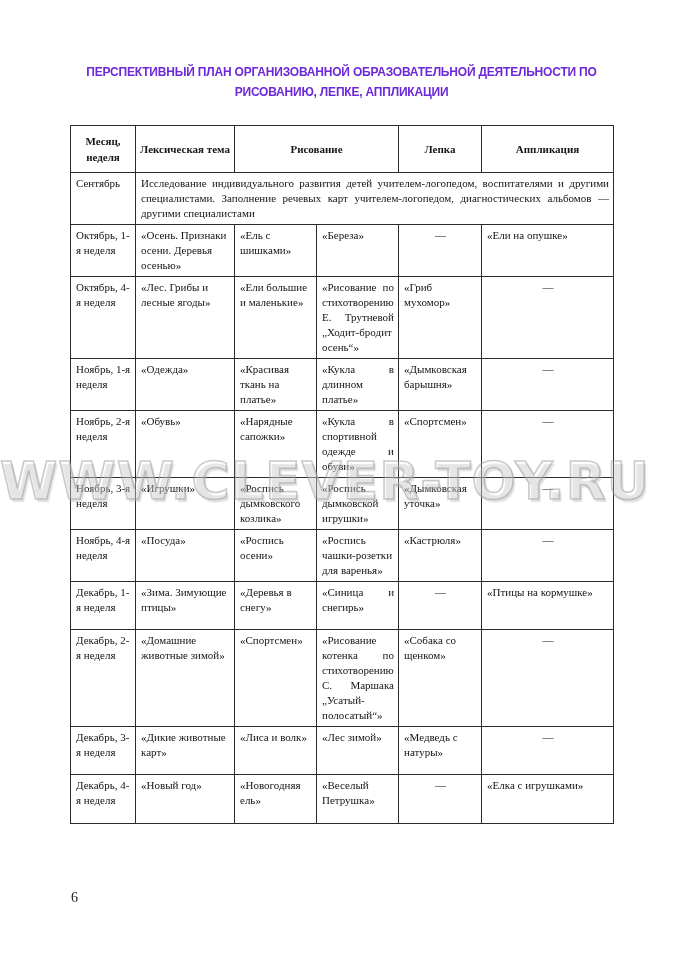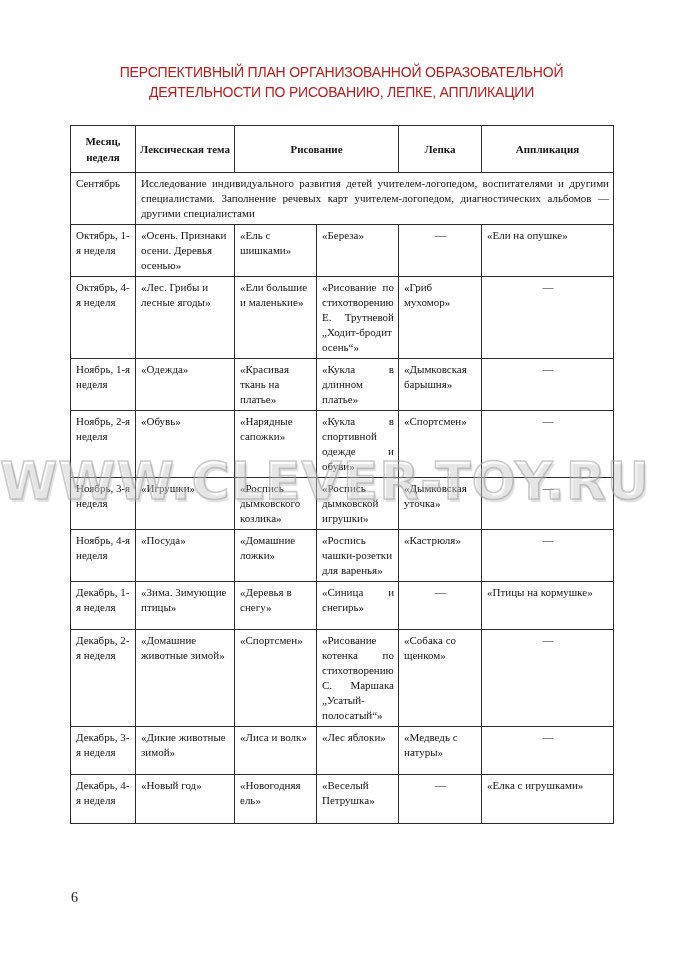--- a/index.html
+++ b/index.html
@@ -13,25 +13,25 @@
     color: #151515;
     overflow: hidden;
   }
   .title {
     position: absolute;
     top: 62px;
     left: 70px;
     width: 543px;
     text-align: center;
     font-family: "Liberation Sans", sans-serif;
-    font-weight: normal;
-    font-size: 14px;
+    font-weight: bold;
+    font-size: 12px;
     line-height: 20px;
     letter-spacing: -0.2px;
-    color: #b91c1c;
+    color: #6d28d9;
   }
   table.plan-table {
     position: absolute;
     top: 125px;
     left: 70px;
     width: 543px;
     border-collapse: collapse;
     table-layout: fixed;
     font-size: 11px;
     color: #151515;
@@ -156,21 +156,21 @@
         <td>«Игрушки»</td>
         <td>«Роспись дымковского козлика»</td>
         <td class="j">«Роспись дымковской игрушки»</td>
         <td>«Дымковская уточка»</td>
         <td class="dash">—</td>
       </tr>
 
       <tr class="h48">
         <td>Ноябрь, 4-я неделя</td>
         <td>«Посуда»</td>
-        <td>«Домашние ложки»</td>
+        <td>«Роспись осени»</td>
         <td class="j">«Роспись чашки-розетки для варенья»</td>
         <td>«Кастрюля»</td>
         <td class="dash">—</td>
       </tr>
 
       <tr class="h48">
         <td>Декабрь, 1-я неделя</td>
         <td>«Зима. Зимующие птицы»</td>
         <td>«Деревья в снегу»</td>
         <td class="j">«Синица и снегирь»</td>
@@ -182,23 +182,23 @@
         <td>Декабрь, 2-я неделя</td>
         <td>«Домашние животные зимой»</td>
         <td>«Спортсмен»</td>
         <td class="j">«Рисование котенка по стихотворению С. Маршака „Усатый-полосатый“»</td>
         <td>«Собака со щенком»</td>
         <td class="dash">—</td>
       </tr>
 
       <tr class="h48">
         <td>Декабрь, 3-я неделя</td>
-        <td>«Дикие животные зимой»</td>
+        <td>«Дикие животные карт»</td>
         <td>«Лиса и волк»</td>
-        <td class="j">«Лес яблоки»</td>
+        <td class="j">«Лес зимой»</td>
         <td>«Медведь с натуры»</td>
         <td class="dash">—</td>
       </tr>
 
       <tr class="h49">
         <td>Декабрь, 4-я неделя</td>
         <td>«Новый год»</td>
         <td>«Новогодняя ель»</td>
         <td class="j">«Веселый Петрушка»</td>
         <td class="dash">—</td>

